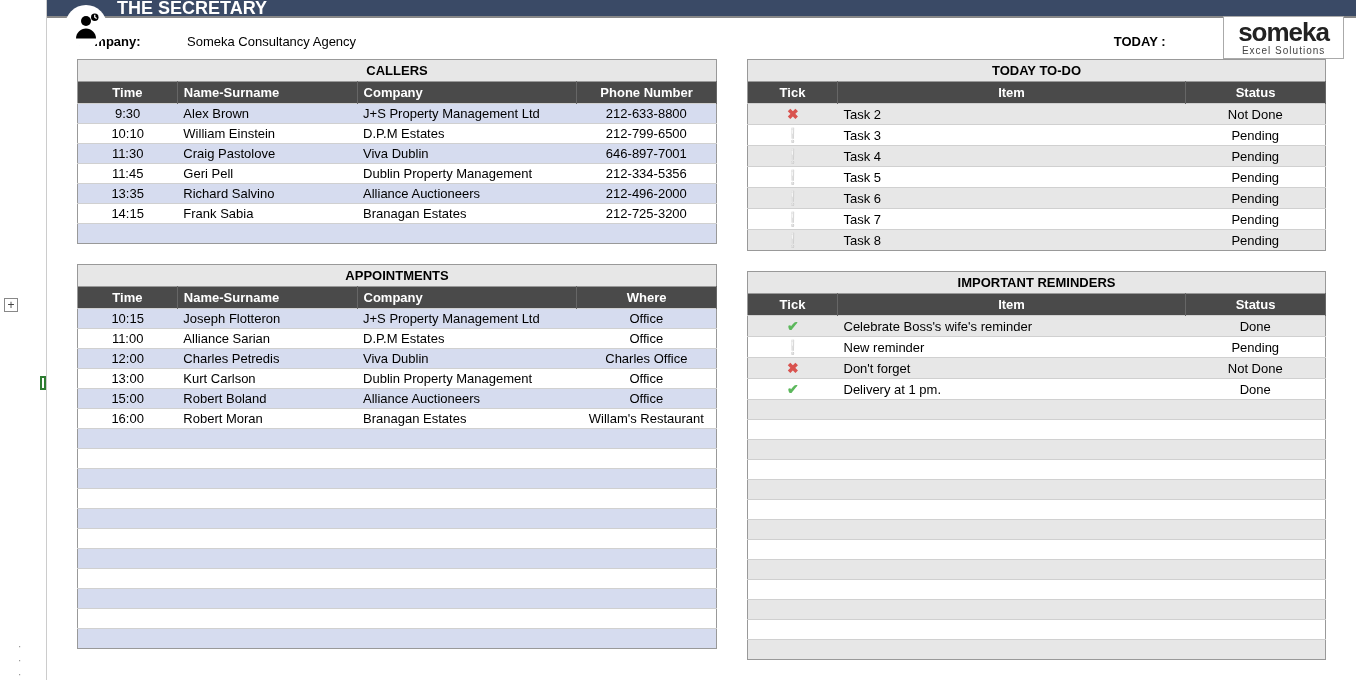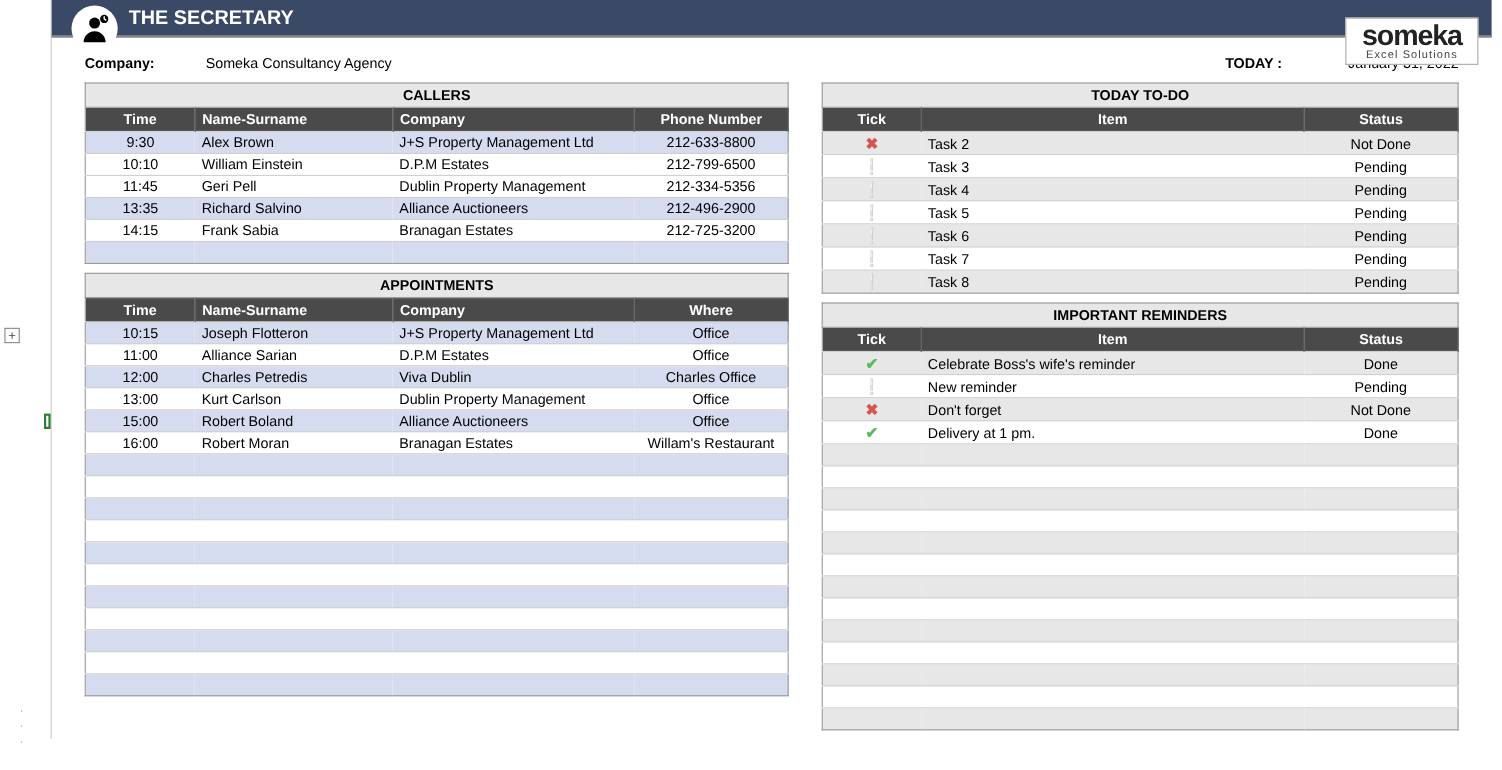--- a/index.html
+++ b/index.html
@@ -24,21 +24,21 @@
     position: relative;
   }
   .topbar .orange {
     color:#f5a623;
     font-size:13px;
     letter-spacing:1px;
     font-weight:600;
   }
   .subbar {
     background:#3a4a66;
-    height:34px;
+    height:18px;
     display:flex;
     align-items:center;
     padding-left:70px;
     color:#fff;
     font-size:18px;
     font-weight:bold;
     border-bottom:2px solid #888;
   }
   .avatar-circle {
     position:absolute;
@@ -75,21 +75,21 @@
   .meta-row .today-val {}
 
   .panels {
     display:flex;
     padding:0 30px;
     gap:30px;
   }
   .col-left { width:640px; }
   .col-right { flex:1; }
 
-  .panel { margin-bottom:8px; }
+  .panel { margin-bottom:20px; }
   .panel-title {
     background:#e7e7e7;
     text-align:center;
     font-weight:bold;
     padding:3px 0;
     border:1px solid #999;
     border-bottom:none;
   }
   table.grid {
     width:100%;
@@ -221,31 +221,37 @@
                 <td>Alex Brown</td>
                 <td>J+S Property Management Ltd</td>
                 <td class="tc">212-633-8800</td>
               </tr>
               <tr class="rB">
                 <td class="tc">10:10</td>
                 <td>William Einstein</td>
                 <td>D.P.M Estates</td>
                 <td class="tc">212-799-6500</td>
               </tr>
+              <tr class="rA">
+                <td class="tc">11:30</td>
+                <td>Craig Pastolove</td>
+                <td>Viva Dublin</td>
+                <td class="tc">646-897-7001</td>
+              </tr>
               <tr class="rB">
                 <td class="tc">11:45</td>
                 <td>Geri Pell</td>
                 <td>Dublin Property Management</td>
                 <td class="tc">212-334-5356</td>
               </tr>
               <tr class="rA">
                 <td class="tc">13:35</td>
                 <td>Richard Salvino</td>
                 <td>Alliance Auctioneers</td>
-                <td class="tc">212-496-2900</td>
+                <td class="tc">212-496-2000</td>
               </tr>
               <tr class="rB">
                 <td class="tc">14:15</td>
                 <td>Frank Sabia</td>
                 <td>Branagan Estates</td>
                 <td class="tc">212-725-3200</td>
               </tr>
               <tr class="rA">
                 <td>&nbsp;</td>
                 <td>&nbsp;</td>

